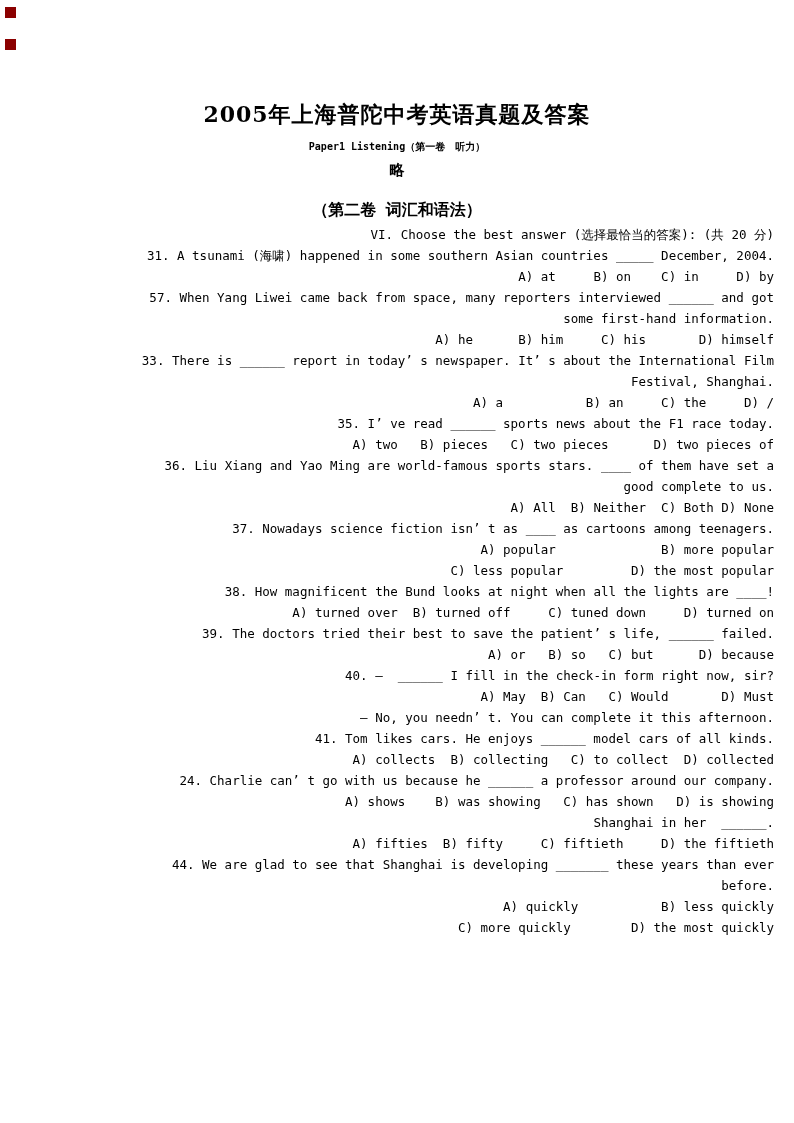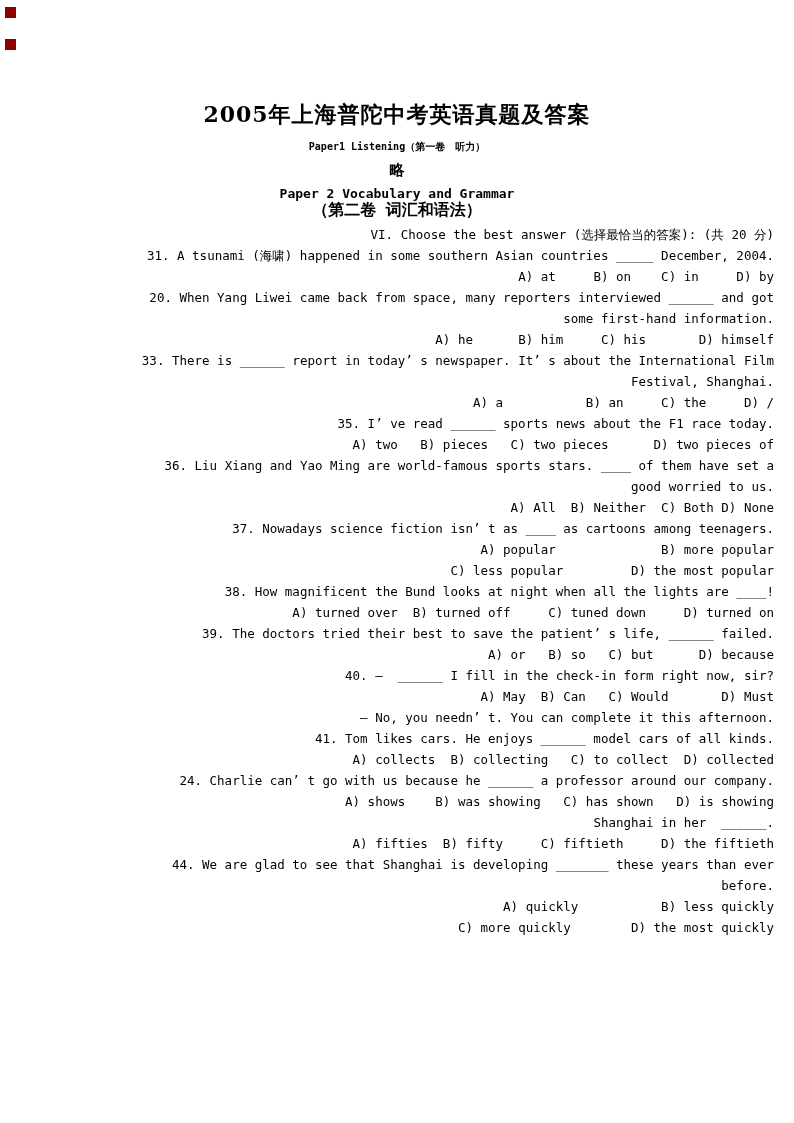--- a/index.html
+++ b/index.html
@@ -58,47 +58,46 @@
 <body>
 
 <div class="page">
 
   <div class="corner-marker m1" style="background: rgb(139, 0, 0);"></div>
   <div class="corner-marker m2" style="background: rgb(139, 0, 0);"></div>
 
   <div class="heading doc-title">2005年上海普陀中考英语真题及答案</div>
   <div class="heading sub1">Paper1 Listening（第一卷　听力）</div>
   <div class="heading brief">略</div>
-  <div class="heading sub2">Paper 2 Vocabulary and Grammar</div>
   <div class="heading sub3">（第二卷 词汇和语法）</div>
 
   <div class="content">
     <div class="line">VI. Choose the best answer (选择最恰当的答案): (共 20 分)</div>
     <div>
         <div>
           <div class="line">31. A tsunami (海啸) happened in some southern Asian countries _____ December, 2004.</div>
           <div class="line">A) at     B) on    C) in     D) by</div>
         </div>
         <div>
-          <div class="line">20. When Yang Liwei came back from space, many reporters interviewed ______ and got</div>
+          <div class="line">57. When Yang Liwei came back from space, many reporters interviewed ______ and got</div>
           <div class="line">some first-hand information.</div>
           <div class="line">A) he      B) him     C) his       D) himself</div>
         </div>
         <div>
           <div class="line">33. There is ______ report in today’ s newspaper. It’ s about the International Film</div>
           <div class="line">Festival, Shanghai.</div>
           <div class="line">A) a           B) an     C) the     D) /</div>
         </div>
         <div>
           <div class="line">35. I’ ve read ______ sports news about the F1 race today.</div>
           <div class="line">A) two   B) pieces   C) two pieces      D) two pieces of</div>
         </div>
         <div>
           <div class="line">36. Liu Xiang and Yao Ming are world-famous sports stars. ____ of them have set a</div>
-          <div class="line">good worried to us.</div>
+          <div class="line">good complete to us.</div>
           <div class="line">A) All  B) Neither  C) Both D) None</div>
         </div>
         <div>
           <div class="line">37. Nowadays science fiction isn’ t as ____ as cartoons among teenagers.</div>
           <div class="line">A) popular              B) more popular</div>
           <div class="line">C) less popular         D) the most popular</div>
         </div>
         <div>
           <div class="line">38. How magnificent the Bund looks at night when all the lights are ____!</div>
           <div class="line">A) turned over  B) turned off     C) tuned down     D) turned on</div>

